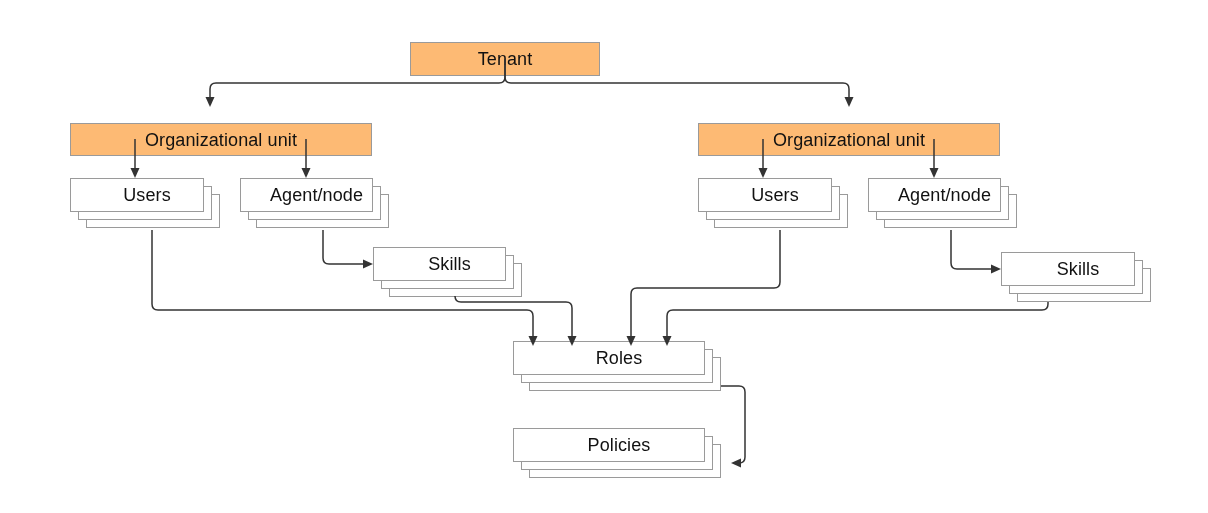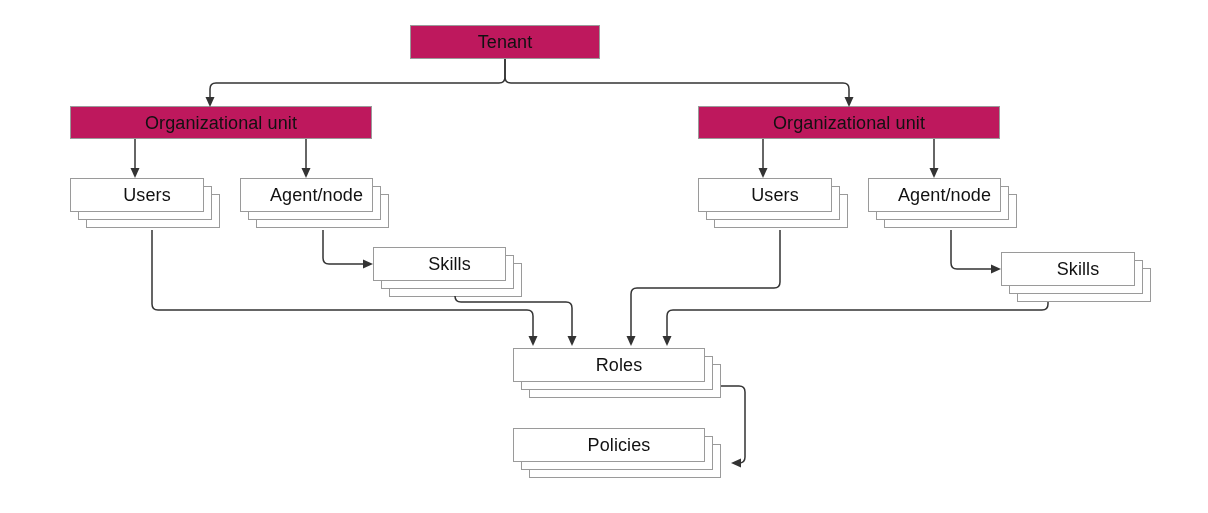--- a/index.html
+++ b/index.html
@@ -29,23 +29,23 @@
     font-size:18px;
     color:#111111;
     line-height:1;
     white-space:nowrap;
     letter-spacing:0.1px;
   }
   
   .single{
     position:absolute;
     box-sizing:border-box;
-    background:#be185d;
+    background:#fdba74;
     border:1.3px solid #9a9a9a;
-    display:flex;align-items:center;justify-content:center;
+    display:flex;align-items:center;justify-content:center;margin-top:17px;
   }
   #edges{position:absolute;left:0;top:0;width:1208px;height:513px;z-index:9;}
   #edges path,#edges line{fill:none;stroke:#333333;stroke-width:1.5;}
   #edges .head{fill:#333333;stroke:none;}
 </style>
 </head>
 <body>
 
 <div id="canvas">
 
@@ -167,21 +167,21 @@
   </div>
 
   <div class="node" style="left:1001px;top:252px;width:150px;height:50px;">
     <div class="card shadow2" style="width:134px;height:34px;"></div>
     <div class="card shadow1" style="width:134px;height:34px;"></div>
     <div class="card front" style="width:134px;height:34px;">
       <span class="lbl">Skills</span>
     </div>
   </div>
 
-  <div class="node" style="left:513px;top:348px;width:208px;height:50px;">
+  <div class="node" style="left:513px;top:341px;width:208px;height:50px;">
     <div class="card shadow2" style="width:192px;height:34px;"></div>
     <div class="card shadow1" style="width:192px;height:34px;"></div>
     <div class="card front" style="width:192px;height:34px;">
       <span class="lbl">Roles</span>
     </div>
   </div>
 
   <div class="node" style="left:513px;top:428px;width:208px;height:50px;">
     <div class="card shadow2" style="width:192px;height:34px;"></div>
     <div class="card shadow1" style="width:192px;height:34px;"></div>

